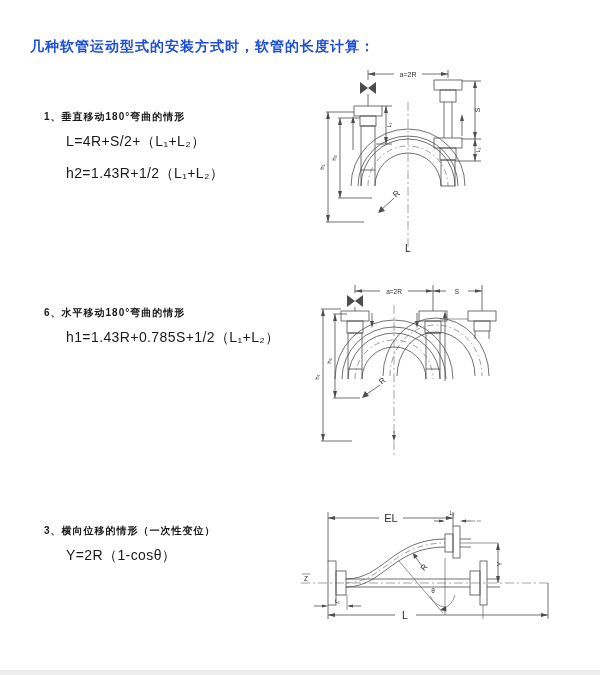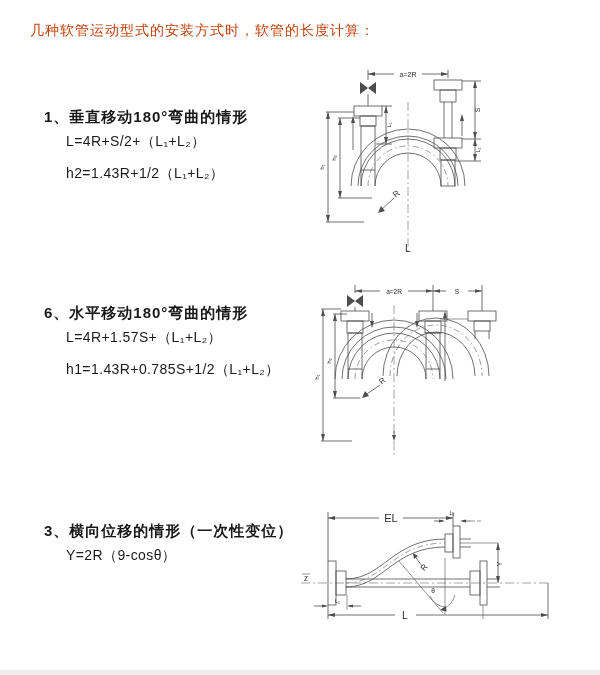--- a/index.html
+++ b/index.html
@@ -3,25 +3,25 @@
 <meta charset="utf-8">
 <style>
   html,body{margin:0;padding:0;}
   body{
     width:600px;height:675px;overflow:hidden;background:#fff;
     font-family:"Liberation Sans","DejaVu Sans",sans-serif;color:#1c1c1c;
     position:relative;
   }
   .page{position:absolute;inset:0;background:#fff;}
   .title{
-    position:absolute;left:30px;top:22px;font-size:14px;font-weight:normal;
-    letter-spacing:1px;color:#c2410c;
+    position:absolute;left:30px;top:38px;font-size:14px;font-weight:bold;
+    letter-spacing:1px;color:#1d4ed8;
   }
   .sec{position:absolute;left:44px;}
-  .heading{font-size:15px;font-weight:bold;letter-spacing:1px;color:#181818;margin:0 0 6px 0;line-height:21px;}
+  .heading{font-size:10px;font-weight:bold;letter-spacing:1px;color:#181818;margin:0 0 6px 0;line-height:21px;}
   .formula{margin:0 0 16px 22px;font-size:14px;line-height:16px;letter-spacing:.4px;color:#1a1a1a;}
   .dwg{position:absolute;}
   .dwg line,.dwg path,.dwg rect,.dwg polyline{stroke:#4d4d4d;stroke-width:.8;fill:none;}
   .dwg .thin{stroke-width:.6;}
   .dwg polygon{fill:#4d4d4d;stroke:none;}
   .dwg text{fill:#2e2e2e;stroke:none;font-family:"Liberation Sans","DejaVu Sans",sans-serif;}
   .dwg .cl{stroke-dasharray:9 3 2 3;stroke-width:.6;stroke:#6a6a6a;}
   .dwg .hd{stroke-dasharray:6 3 1.5 3;stroke-width:.6;stroke:#5a5a5a;}
   .scan-edge{position:absolute;left:0;right:0;bottom:0;height:5px;background:#ededed;}
 </style>
@@ -139,21 +139,20 @@
       <line x1="92" y1="132" x2="78" y2="145"></line>
       <polygon points="76,147 83,145 79,140"></polygon>
       <text x="96" y="130" font-size="8.5" text-anchor="middle" transform="rotate(-40 96 130)">R</text>
     </g>
 
     <text x="106" y="186" font-size="10.5" text-anchor="middle">L</text>
   </svg>
 
   <div class="sec" style="top:302px">
     <div class="heading">6、水平移动180°弯曲的情形</div>
-    <div class="formula">L=4R+1.57S+（L₁+L₂）</div>
     <div class="formula">h1=1.43R+0.785S+1/2（L₁+L₂）</div>
   </div>
 
   <svg class="dwg" style="left:300px;top:281px" width="290" height="180" viewBox="0 0 290 180">
     <defs>
       <pattern id="b2" width="3.5" height="3.5" patternUnits="userSpaceOnUse">
         <path d="M0,0 L3.5,3.5 M3.5,0 L0,3.5" stroke="#8a8a8a" stroke-width="0.5"></path>
       </pattern>
     </defs>
 
@@ -253,21 +252,21 @@
     </g>
 
     <g>
       <line x1="94" y1="150" x2="94" y2="157"></line>
       <polygon points="94,160 92,154 96,154"></polygon>
     </g>
   </svg>
 
   <div class="sec" style="top:520px">
     <div class="heading">3、横向位移的情形（一次性变位）</div>
-    <div class="formula">Y=2R（9-cosθ）</div>
+    <div class="formula">Y=2R（1-cosθ）</div>
   </div>
 
   <svg class="dwg" style="left:295px;top:503px" width="300" height="155" viewBox="0 0 300 155">
 
     <line class="cl" x1="6" y1="80" x2="256" y2="80"></line>
     <g>
       <line class="thin" x1="7" y1="71" x2="15" y2="71"></line>
       <text x="11" y="78" font-size="6.5" text-anchor="middle">Z</text>
     </g>
 

